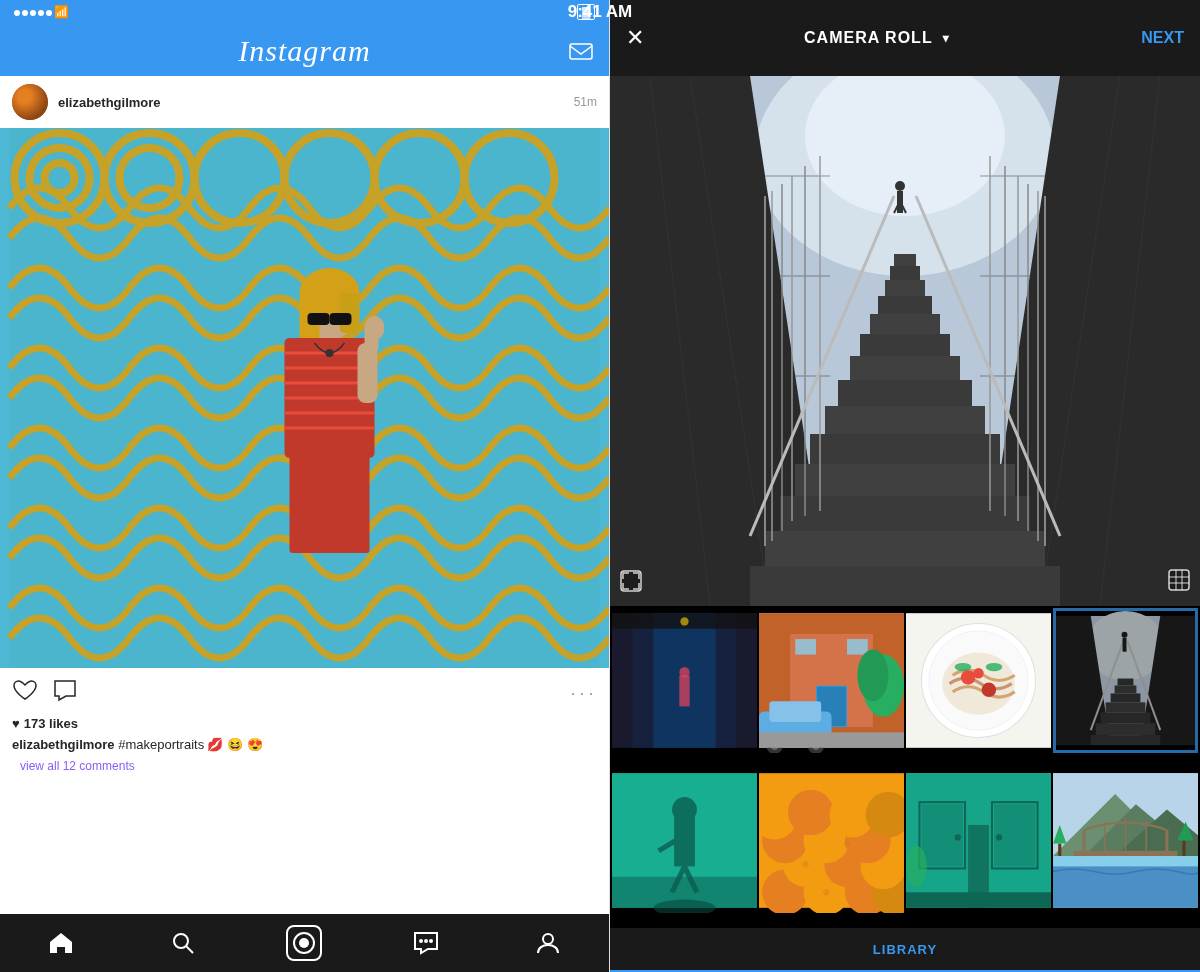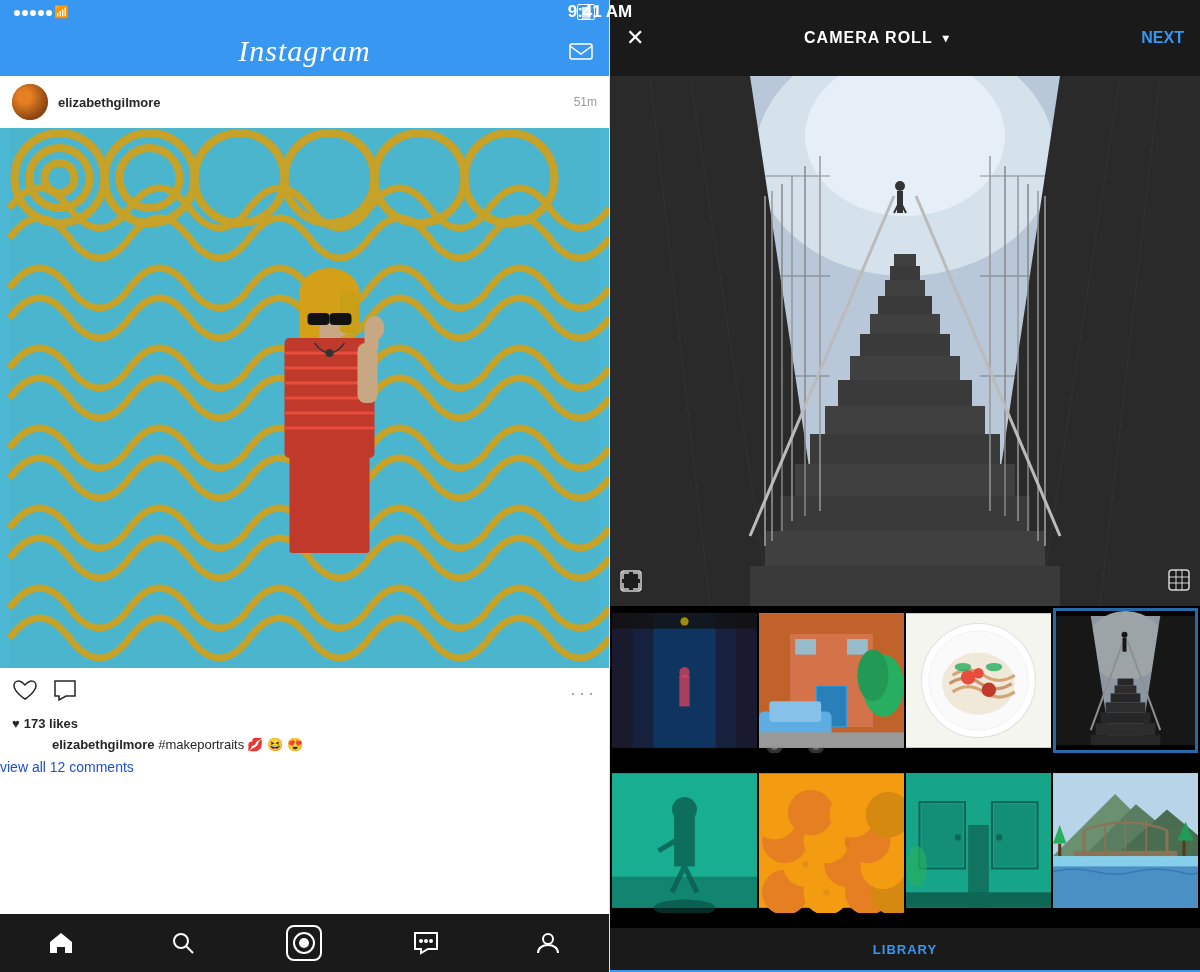--- a/index.html
+++ b/index.html
@@ -145,29 +145,28 @@
       align-items: center;
       gap: 4px;
     }
 
     
     .caption {
       padding: 3px 12px;
       font-size: 13px;
       color: #262626;
       line-height: 1.4;
-      margin-left: 40px;
     }
     .caption-username { font-weight: 700; }
 
     
     .view-comments {
-      padding: 2px 0;
-      font-size: 14px;
-      color: #1d4ed8;
+      padding: 2px 20px;
+      font-size: 12px;
+      color: #8b5cf6;
     }
 
     
     .bottom-nav {
       background: #1a1a1a;
       height: 58px;
       display: flex;
       align-items: center;
       justify-content: space-around;
       margin-top: auto;

